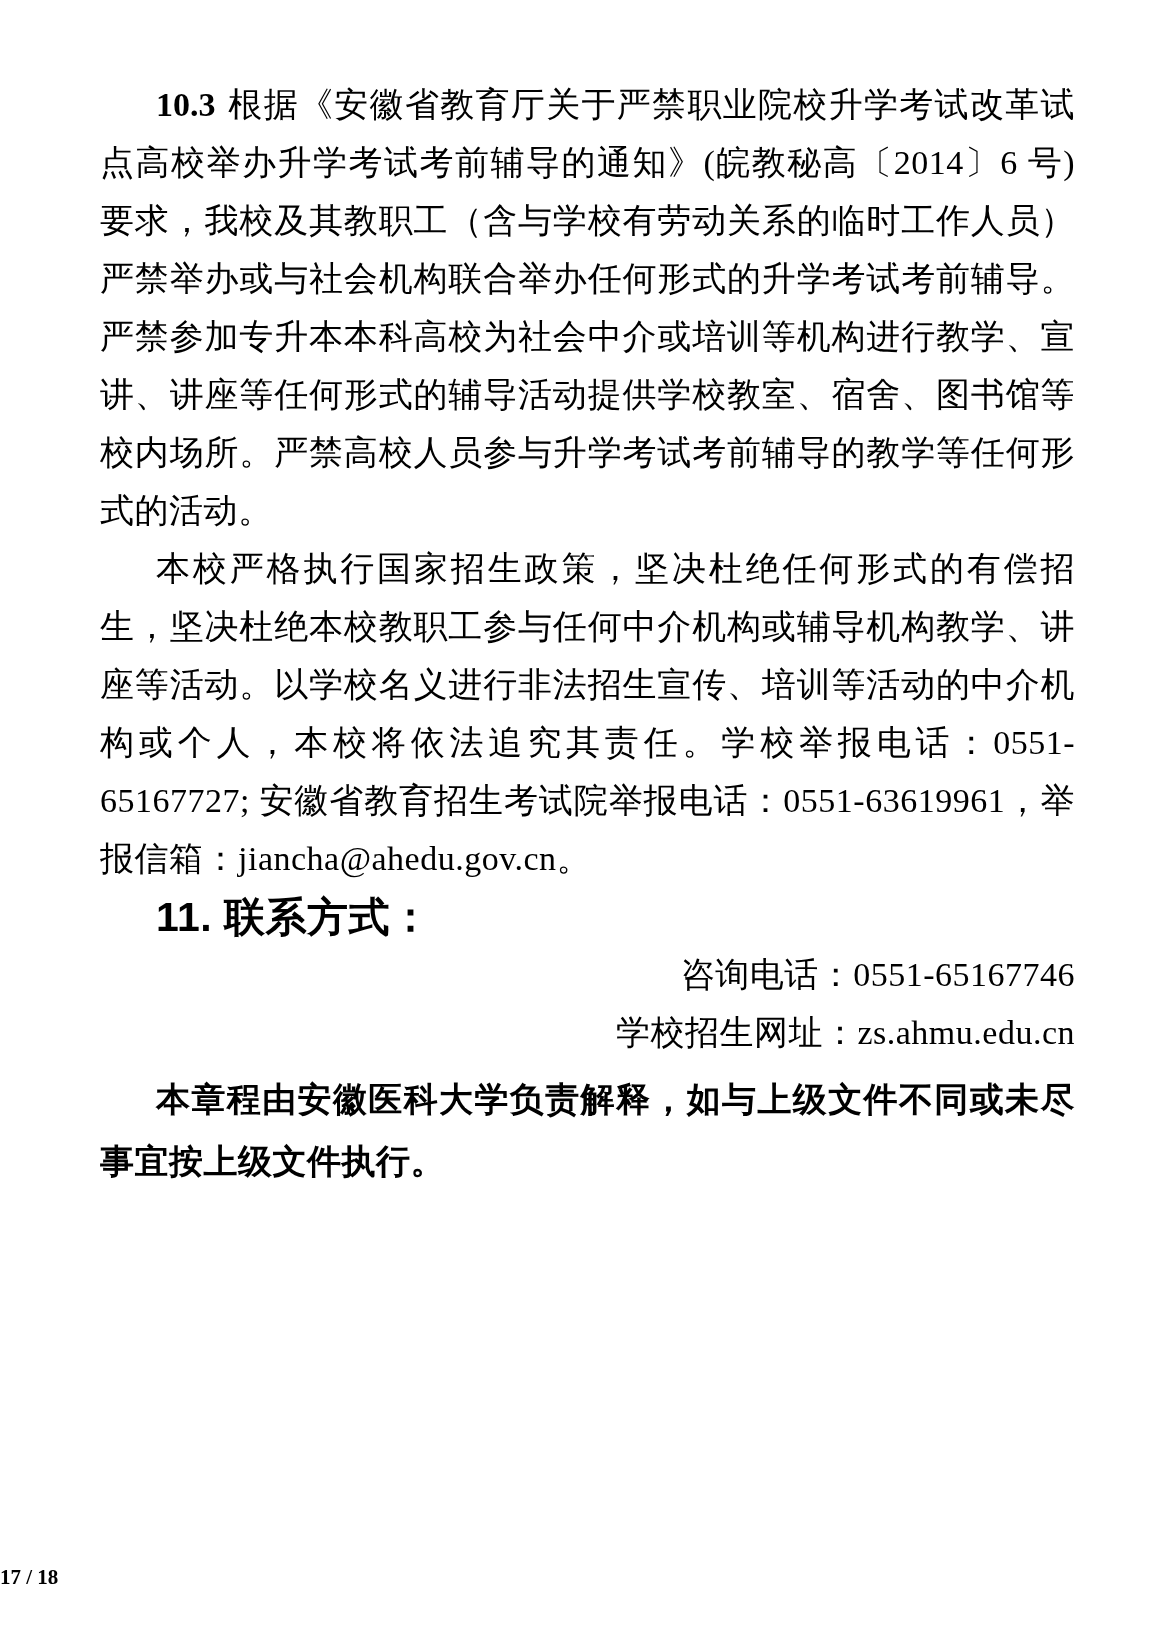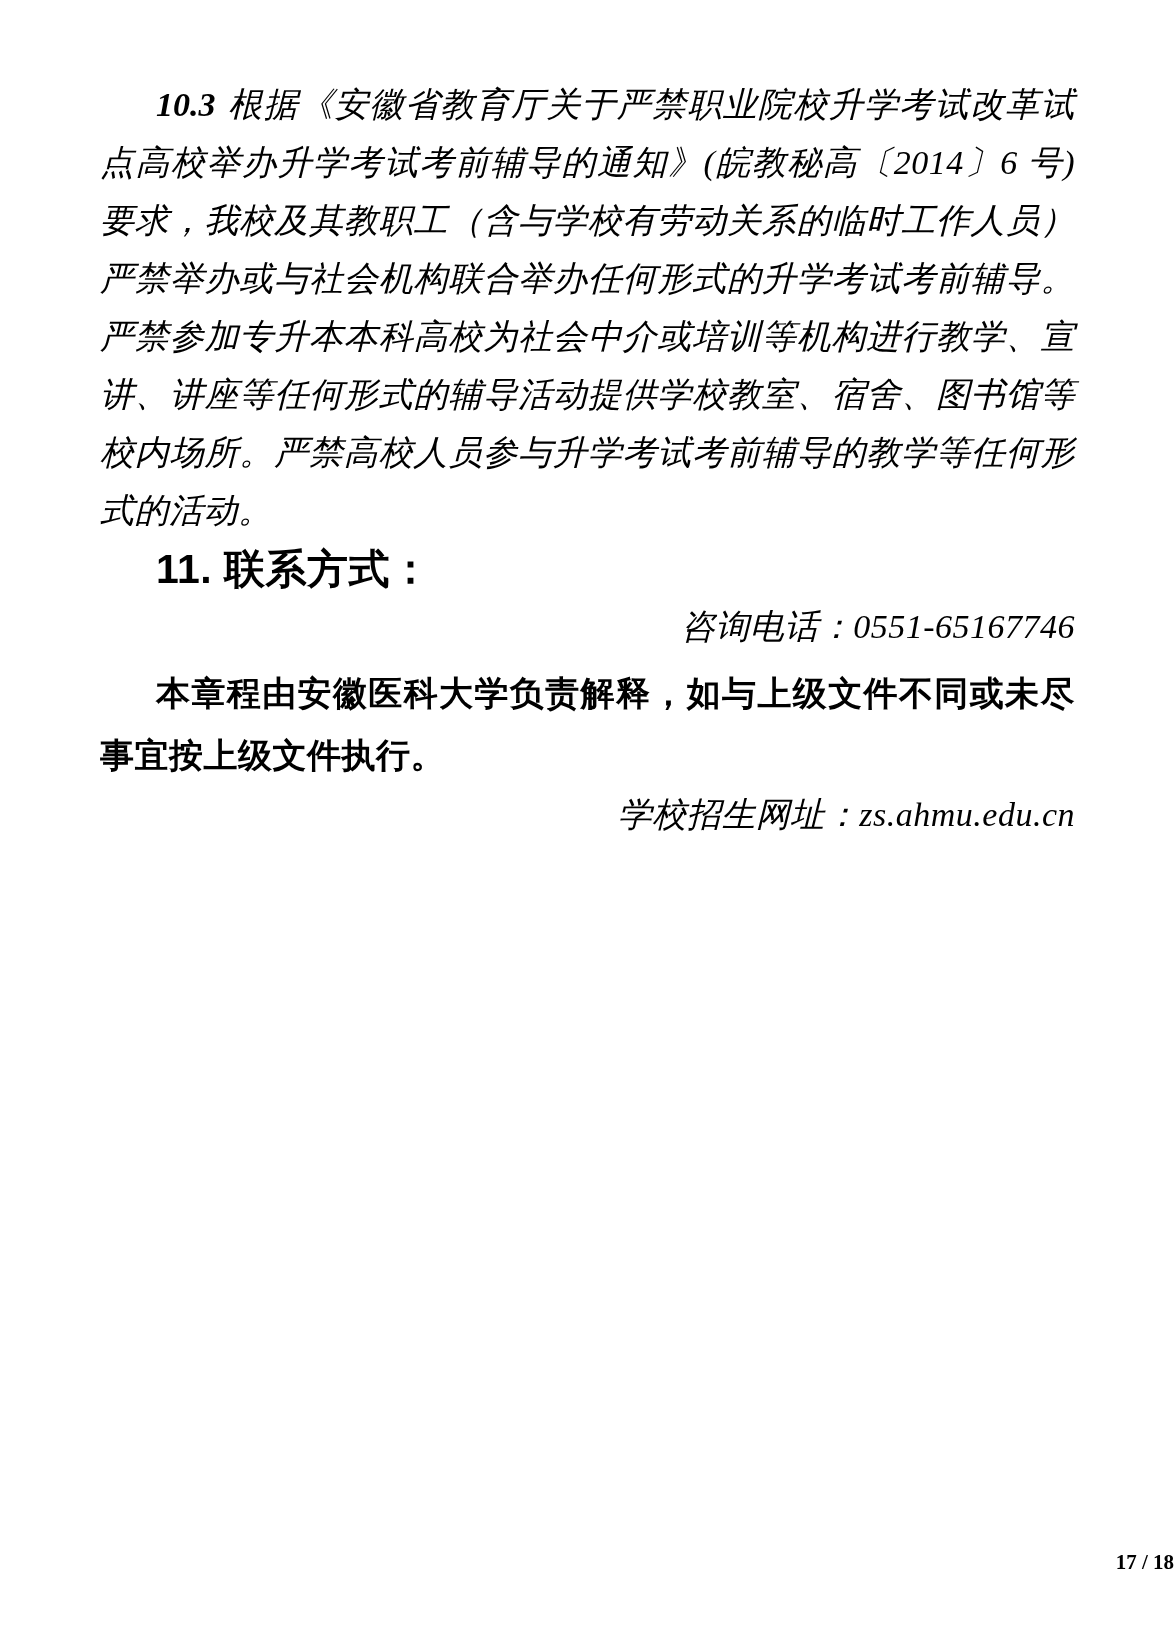--- a/index.html
+++ b/index.html
@@ -27,21 +27,20 @@
     font-size: 34px;
     line-height: 58px;
     text-align: justify;
     text-indent: 56px;
     color: #000000;
     font-weight: normal;
     letter-spacing: 0.5px;
   }
   .body-serif {
     font-family: "Liberation Serif", "DejaVu Serif", serif;
-    font-style: italic;
   }
   .sec-num {
     font-weight: bold;
     margin-right: 12px;
     letter-spacing: 0;
   }
   .emph {
     font-weight: bold;
   }
   .heading-hei {
@@ -56,47 +55,48 @@
     font-family: "Liberation Sans", "DejaVu Sans", sans-serif;
     font-weight: bold;
     font-size: 34px;
     line-height: 62px;
     margin-top: 6px;
   }
   .footer {
     position: absolute;
     left: 0;
     right: 0;
-    bottom: 61px;
-    text-align: right;
+    bottom: 46px;
+    text-align: left;
   }
   .page-num {
     font-family: "Liberation Serif", "DejaVu Serif", serif;
     font-weight: bold;
     font-size: 21px;
     color: #000000;
   }
 </style>
 </head>
 <body>
 
 <div class="page">
   <main class="content">
 
     <p class="para body-serif"><b class="sec-num">10.3</b><span>根据《安徽省教育厅关于严禁职业院校升学考试改革试点高校举办升学考试考前辅导的通知》(皖教秘高〔2014〕6 号)要求，我校及其教职工（含与学校有劳动关系的临时工作人员）严禁举办或与社会机构联合举办任何形式的升学考试考前辅导。严禁参加专升本本科高校为社会中介或培训等机构进行教学、宣讲、讲座等任何形式的辅导活动提供学校教室、宿舍、图书馆等校内场所。严禁高校人员参与升学考试考前辅导的教学等任何形式的活动。</span></p>
 
 
+    <p class="para body-serif"><span>本校严格执行国家招生政策，坚决杜绝任何形式的有偿招生，坚决杜绝本校教职工参与任何中介机构或辅导机构教学、讲座等活动。以学校名义进行非法招生宣传、培训等活动的中介机构或个人，本校将依法追究其责任。学校举报电话：0551-65167727; 安徽省教育招生考试院举报电话：0551-63619961，举报信箱：jiancha@ahedu.gov.cn。</span></p>
 
     <h2 class="para heading-hei">11. 联系方式：</h2>
 
     <p class="para body-serif contact-line">咨询电话：0551-65167746</p>
 
 
+    <p class="para body-serif contact-line">学校招生网址：zs.ahmu.edu.cn</p>
+
     <p class="para closing-hei">本章程由安徽医科大学负责解释，如与上级文件不同或未尽事宜按上级文件执行。</p>
-
-    <p class="para body-serif contact-line">学校招生网址：zs.ahmu.edu.cn</p>
 
   </main>
 
   <footer class="footer">
     <span class="page-num">17 / 18</span>
   </footer>
 </div>
 
 </body></html>

